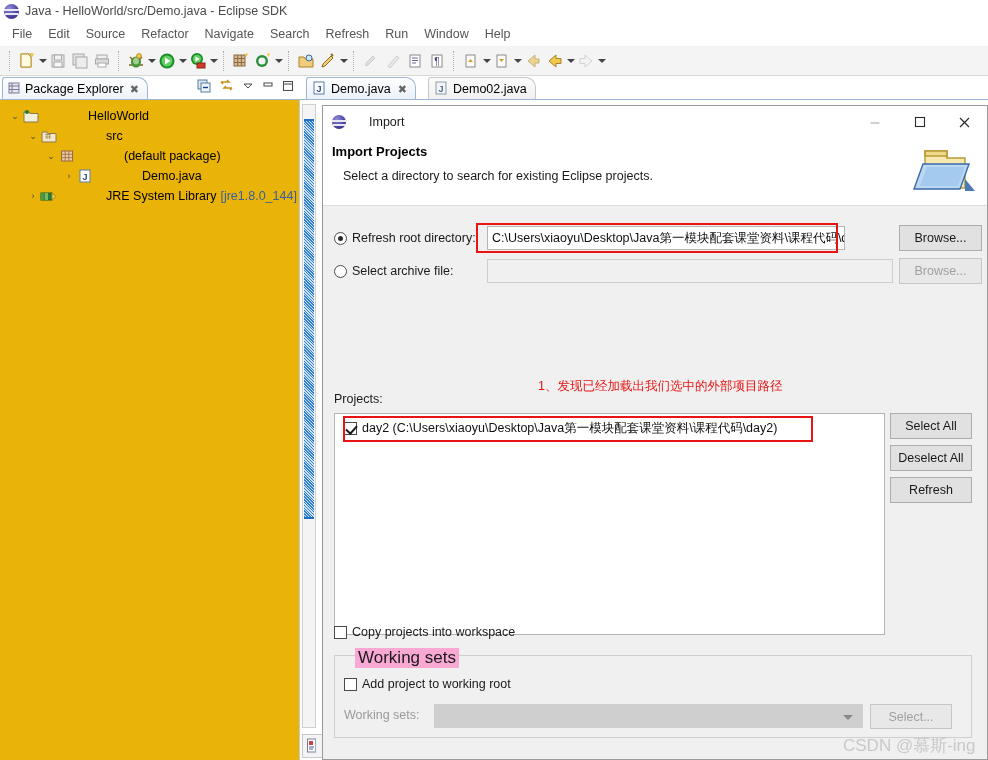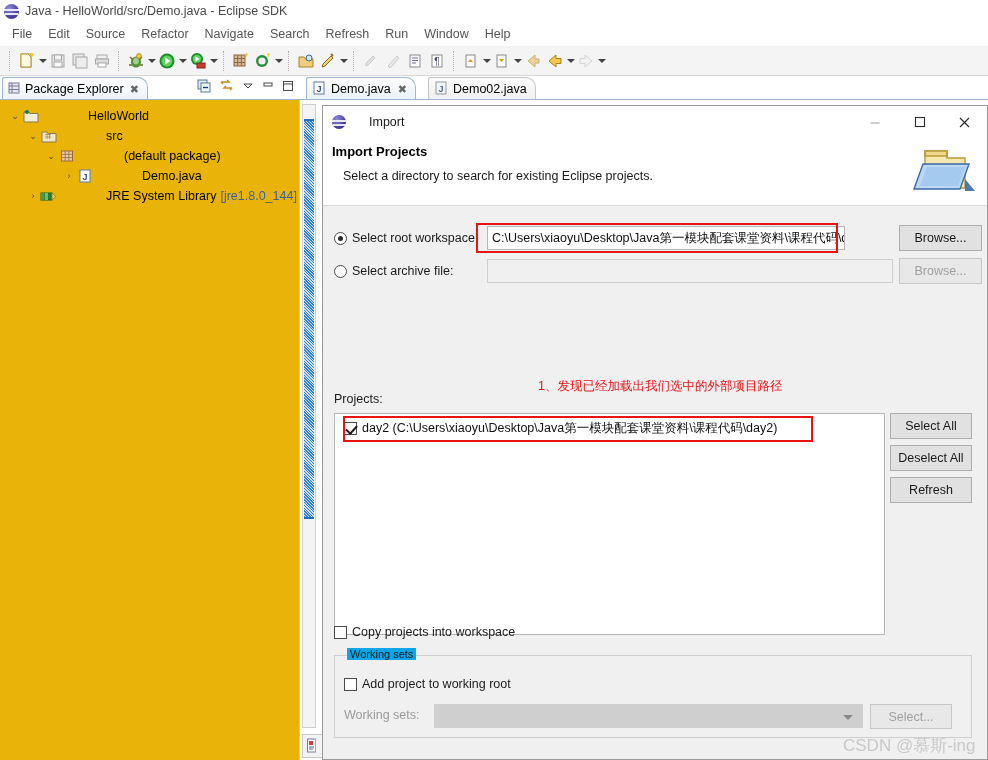--- a/index.html
+++ b/index.html
@@ -162,22 +162,22 @@
   }
   .btn.disabled { color:#a0a0a0; background:#e8e8e8; border-color:#c6c6c6;}
 
   .listbox {
     background:#ffffff; border:1px solid #b5b5b5; overflow:hidden;
   }
   .list-item { height:20px; display:flex; align-items:center; padding-left:9px;
      font-size:12.5px; color:#111; white-space:nowrap;}
 
   .groupbox { position:absolute; border:1px solid #cfcfcf; }
-  .group-title { position:absolute; top:-8px; left:12px; background:#0ea5e9;
-     padding:0 3px; font-size:11px; color:#1a1a1a;}
+  .group-title { position:absolute; top:-8px; left:20px; background:#f9a8d4;
+     padding:0 3px; font-size:17px; color:#1a1a1a;}
 
   .redbox { position:absolute; border:2px solid #e81313; pointer-events:none; }
   .anno { position:absolute; color:#e81313; font-size:12.5px; white-space:nowrap; }
 
   .combo { background:#cfcfcf; border:1px solid #cfcfcf; height:24px; position:relative;}
   .combo:after{ content:""; position:absolute; right:9px; top:10px;
      border-left:5px solid transparent; border-right:5px solid transparent;
      border-top:5px solid #8a8a8a;}
 
   .watermark {
@@ -540,21 +540,21 @@
           <path d="M54 38l10 12H54z" fill="#4a7ab8"></path>
           <path d="M14 10v6M36 10v7" stroke="#b89a3a" stroke-width="1.2"></path>
         </svg>
       </div>
     </div>
 
     <div class="dlg-body">
 
       <div class="row" style="position:absolute; left:11px; top:19px; width:640px; height:26px;">
         <span class="rb on"></span>
-        <span class="lbl">Select root workspace:</span>
+        <span class="lbl">Refresh root directory:</span>
         <div class="tfield" style="position:absolute; left:153px; top:1px; width:358px;">
           <span>C:\Users\xiaoyu\Desktop\Java第一模块配套课堂资料\课程代码\day2</span>
         </div>
         <div class="btn" style="position:absolute; left:565px; top:0px; width:83px; height:26px;">
           <span>Browse...</span>
         </div>
       </div>
 
       <div class="row" style="position:absolute; left:11px; top:52px; width:640px; height:26px;">
         <span class="rb"></span>

